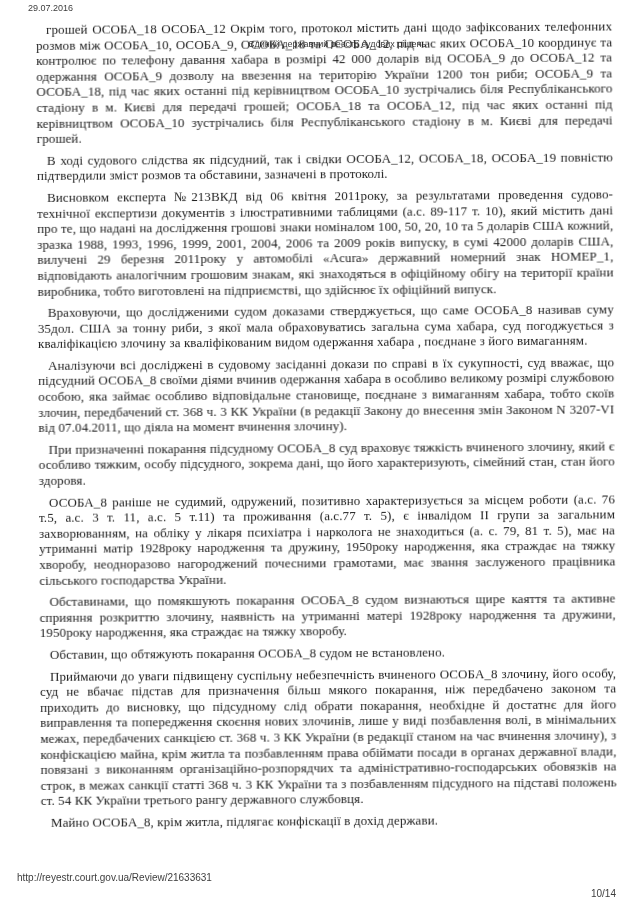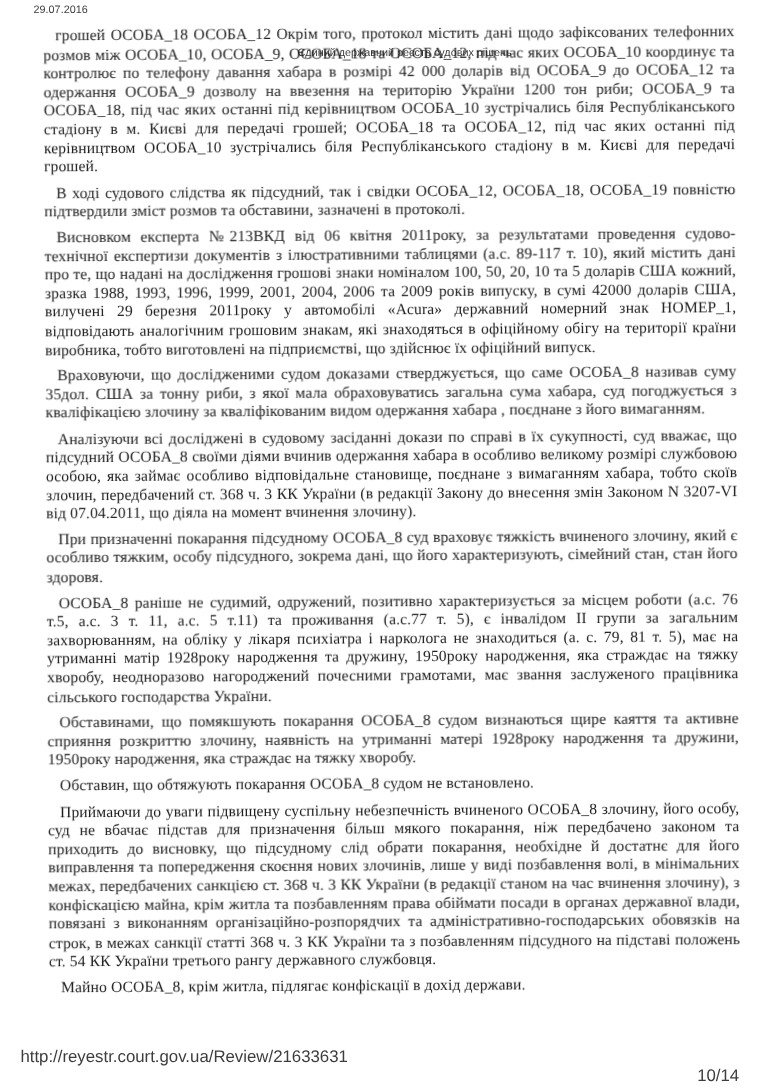--- a/index.html
+++ b/index.html
@@ -56,21 +56,21 @@
     text-indent: 10px;
   }
   .print-footer {
     position: absolute;
     left: 0;
     right: 0;
     top: 0;
     height: 100%;
     pointer-events: none;
     font-family: "Liberation Sans", sans-serif;
-    font-size: 14px;
+    font-size: 10px;
     color: #3d3d3d;
     filter: blur(0.3px);
   }
   .footer-url {
     position: absolute;
     left: 17px;
     top: 872px;
   }
   .footer-page {
     position: absolute;

